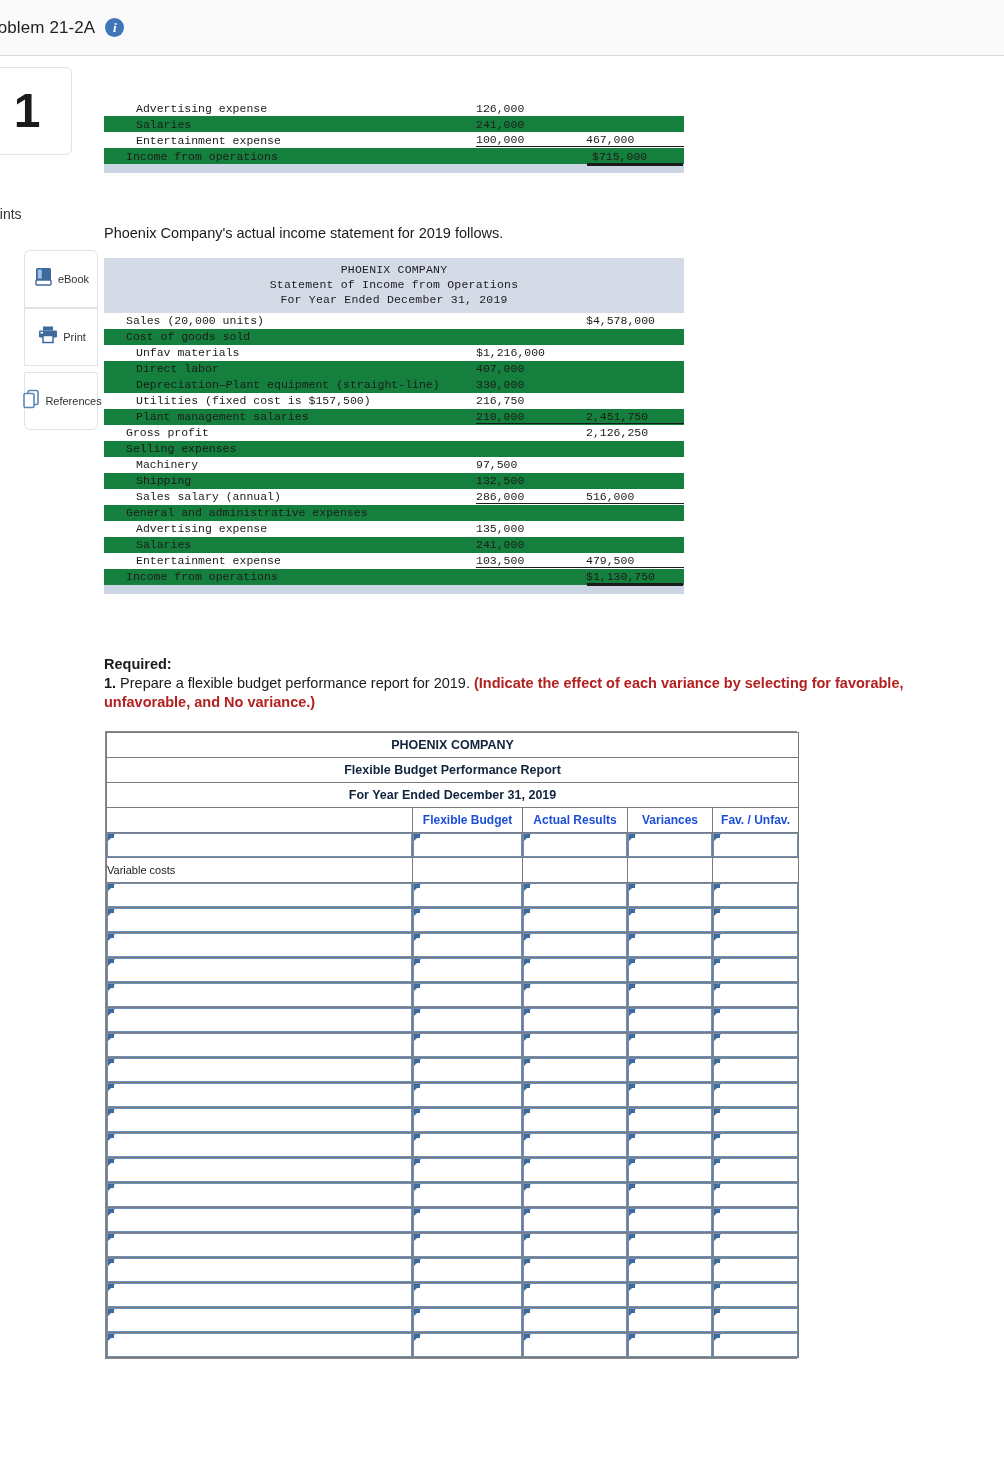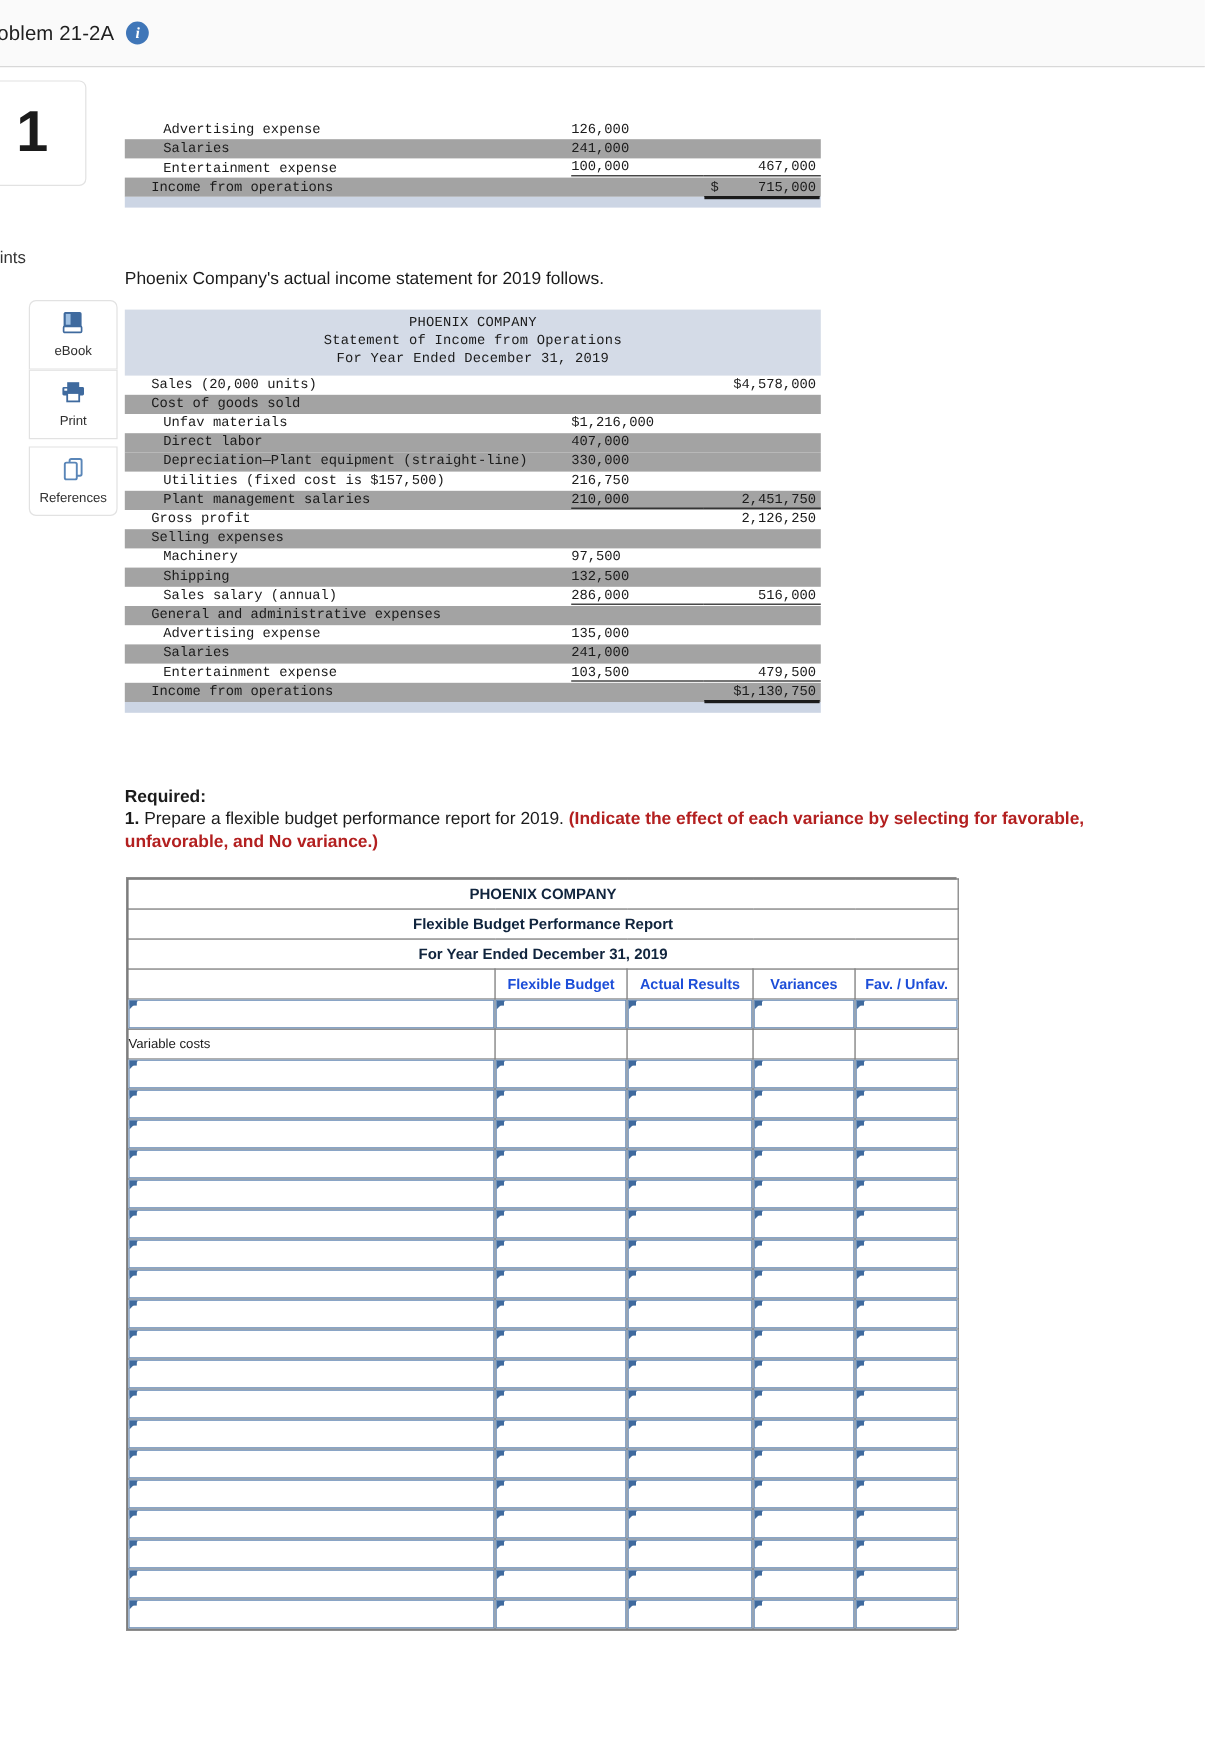--- a/index.html
+++ b/index.html
@@ -39,46 +39,46 @@
     background:#fff; border:1px solid #e2e2e2; border-radius:6px;
     display:flex; align-items:center; justify-content:center;
   }
   .qnum{ font-size:48px; font-weight:bold; color:#1b1b1b; line-height:1; }
   .pts-val{ position:absolute; left:-8px; top:112px; font-size:15px; color:#2b4f7e; }
   .pts-lbl{ position:absolute; left:-8px; top:150px; font-size:14px; color:#333; }
 
   .tool{
     position:absolute; left:24px; width:74px; height:58px;
     background:#fff; border:1px solid #e2e2e2;
-    display:flex; flex-direction:column; align-items:center; justify-content:center;
+    display:flex; flex-direction:row; align-items:center; justify-content:center;
     gap:3px; cursor:pointer;
   }
   .tool .lbl{ font-size:11px; color:#2f2f2f; }
   #tool-ebook{ top:194px; border-radius:6px 6px 0 0; }
   #tool-print{ top:252px; }
   #tool-refs { top:316px; border-radius:0 0 6px 6px; }
 
   
   .stmt{
     position:absolute; left:104px; width:580px;
     font-family:"Liberation Mono", monospace;
     font-size:11.5px; color:#1b1b1b;
   }
   .stmt .bar{ height:9px; background:#ccd5e4; }
   .stmt .hdr{
     background:#d4dbe7; text-align:center; padding:4px 0 5px;
     line-height:15.2px; letter-spacing:.2px;
   }
   .srow{ display:flex; align-items:center; height:16px; }
-  .srow.alt{ background:#a3a3a3; }
+  .srow.alt{ background:#15803d; }
   .srow .lbl{ flex:1 1 auto; padding-left:10px; white-space:nowrap; }
   .srow .lbl.i1{ padding-left:22px; }
   .srow .lbl.i2{ padding-left:32px; }
   .srow .c1{ width:110px; padding-right:4px; }
-  .srow .c2{ width:98px;  text-align:right; padding-right:4px; }
+  .srow .c2{ width:98px;  text-align:left; padding-right:4px; }
   .ul   { border-bottom:1.4px solid #1b1b1b; }
   .dblu { box-shadow:0 2px 0 -1px #1b1b1b, 0 4px 0 -1px #1b1b1b; }
   .cur  { display:inline-block; float:left; padding-left:6px; }
 
   
   .prose{ position:absolute; left:104px; font-size:14.5px; color:#1b1b1b; }
   .req-title{ font-weight:bold; }
   .red{ color:#b32020; font-weight:bold; }
 
   

